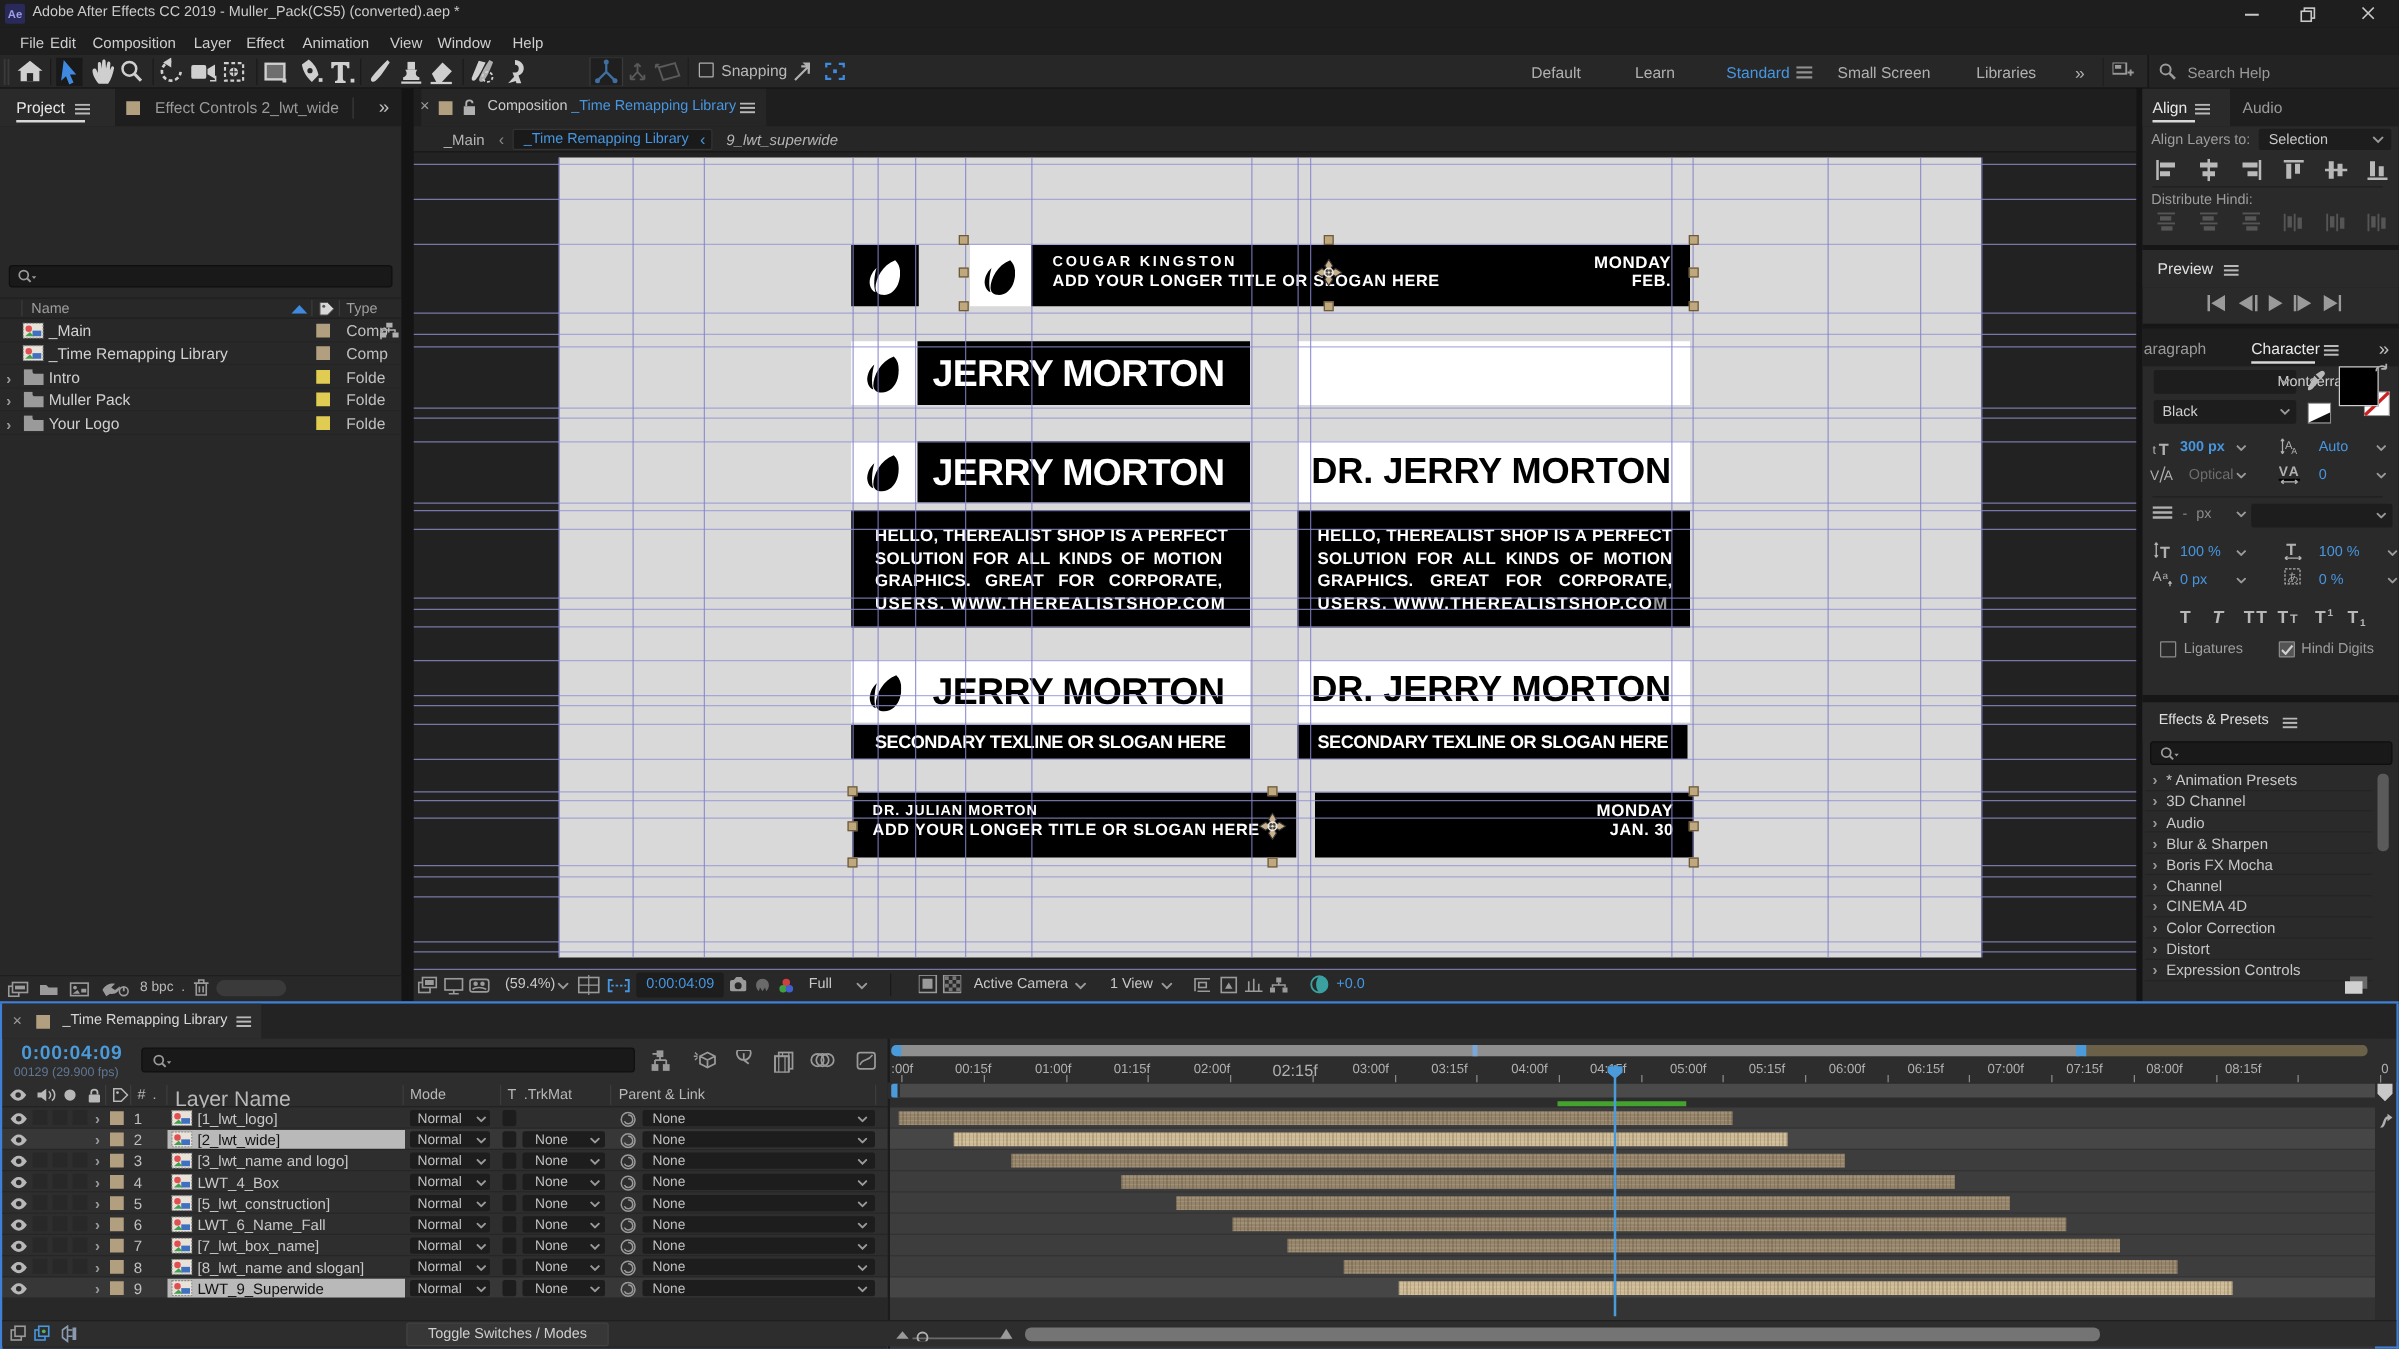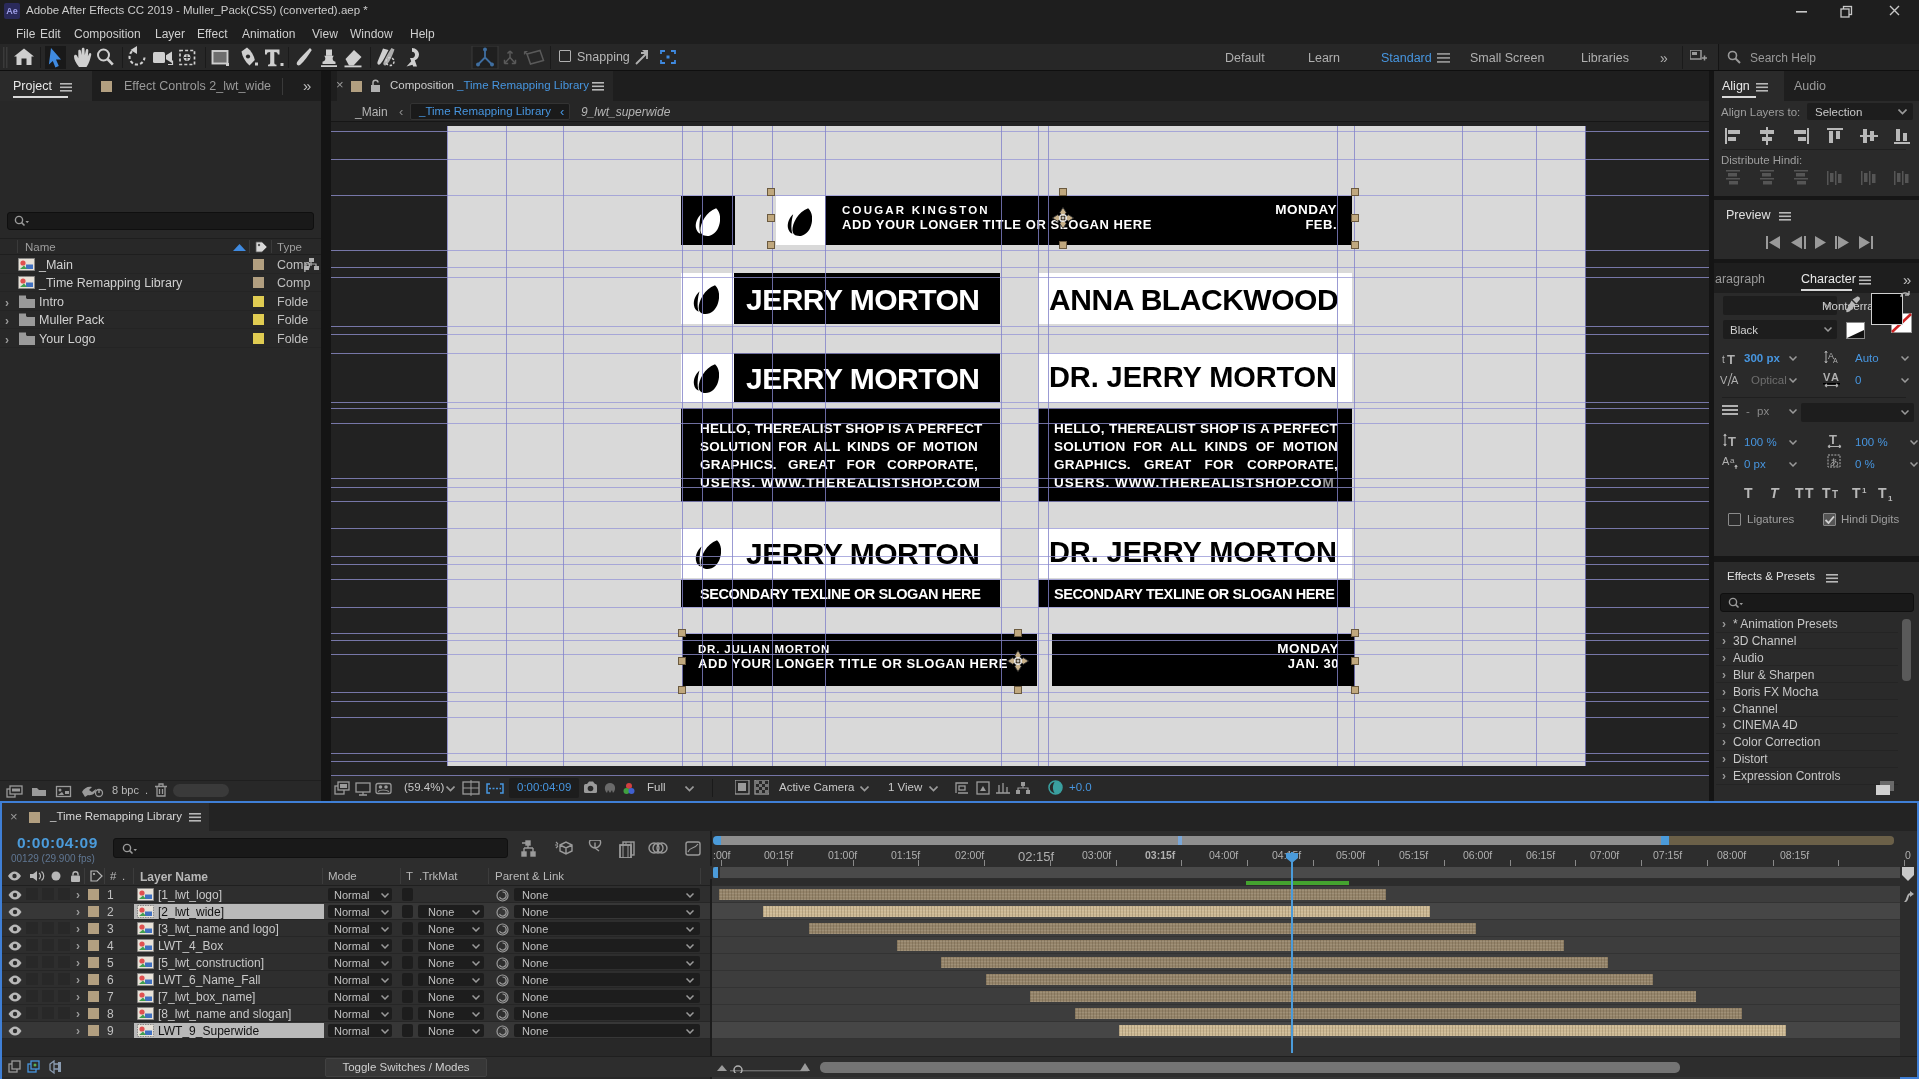--- a/index.html
+++ b/index.html
@@ -343,21 +343,20 @@
 <div class="a" style="left:681px;top:273px;width:53px;height:51px;background:#fff"></div>
 <svg class="a" style="left:692px;top:283px" width="27" height="32" viewBox="0 0 27 31">
       <g transform="rotate(8 13.5 15.5)">
         <path d="M6.5 9 C 3 13 1.5 19 3 23.5 C 4 26.5 6 28.5 8.5 29 C 6 24 5.5 15.5 6.5 9 Z" fill="#000"></path>
         <path d="M21 0.5 C 26 4 27.5 11 26.5 17.5 C 25.5 25 20.5 30.5 14 30.5 C 10.5 30.5 8.5 28.5 8 25.5 C 7 18 11 6 21 0.5 Z" fill="#000"></path>
       </g>
     </svg>
 <div class="a" style="left:734px;top:273px;width:266px;height:51px;background:#000"></div>
 <div class="a tx" style="left:746px;top:283px;font-size:30px;color:#fff;font-weight:bold;letter-spacing:-0.5px;">JERRY MORTON</div>
 <div class="a" style="left:1038px;top:273px;width:314px;height:51px;background:#fff"></div>
-<div class="a tx" style="left:1049px;top:283px;font-size:30px;color:#000;font-weight:bold;letter-spacing:-0.45px;">ANNA BLACKWOOD</div>
 <div class="a" style="left:681px;top:353px;width:53px;height:49px;background:#fff"></div>
 <svg class="a" style="left:692px;top:362px" width="27" height="32" viewBox="0 0 27 31">
       <g transform="rotate(8 13.5 15.5)">
         <path d="M6.5 9 C 3 13 1.5 19 3 23.5 C 4 26.5 6 28.5 8.5 29 C 6 24 5.5 15.5 6.5 9 Z" fill="#000"></path>
         <path d="M21 0.5 C 26 4 27.5 11 26.5 17.5 C 25.5 25 20.5 30.5 14 30.5 C 10.5 30.5 8.5 28.5 8 25.5 C 7 18 11 6 21 0.5 Z" fill="#000"></path>
       </g>
     </svg>
 <div class="a" style="left:734px;top:353px;width:266px;height:49px;background:#000"></div>
 <div class="a tx" style="left:746px;top:362px;font-size:30px;color:#fff;font-weight:bold;letter-spacing:-0.5px;">JERRY MORTON</div>
 <div class="a" style="left:1038px;top:353px;width:314px;height:49px;background:#fff"></div>
@@ -906,21 +905,21 @@
 <div class="a" style="left:713px;top:836px;width:8px;height:9px;background:#4b9bda;border-radius:4px 0 0 4px"></div>
 <div class="a" style="left:1661px;top:836px;width:8px;height:9px;background:#4b9bda"></div>
 <div class="a" style="left:1178px;top:836px;width:4px;height:9px;background:#7aa7d8"></div>
 <div class="a tx" style="left:713px;top:849px;font-size:10.5px;color:#b0b0b0;font-weight:normal;">:00f</div>
 <div class="a tx" style="left:764px;top:849px;font-size:10.5px;color:#b0b0b0;font-weight:normal;">00:15f</div>
 <div class="a tx" style="left:828px;top:849px;font-size:10.5px;color:#b0b0b0;font-weight:normal;">01:00f</div>
 <div class="a tx" style="left:891px;top:849px;font-size:10.5px;color:#b0b0b0;font-weight:normal;">01:15f</div>
 <div class="a tx" style="left:955px;top:849px;font-size:10.5px;color:#b0b0b0;font-weight:normal;">02:00f</div>
 <div class="a tx" style="left:1018px;top:849px;font-size:13px;color:#b0b0b0;font-weight:normal;">02:15f</div>
 <div class="a tx" style="left:1082px;top:849px;font-size:10.5px;color:#b0b0b0;font-weight:normal;">03:00f</div>
-<div class="a tx" style="left:1145px;top:849px;font-size:10.5px;color:#b0b0b0;font-weight:bold;">03:15f</div>
+<div class="a tx" style="left:1145px;top:849px;font-size:10.5px;color:#b0b0b0;font-weight:normal;">03:15f</div>
 <div class="a tx" style="left:1209px;top:849px;font-size:10.5px;color:#b0b0b0;font-weight:normal;">04:00f</div>
 <div class="a tx" style="left:1272px;top:849px;font-size:10.5px;color:#b0b0b0;font-weight:normal;">04:15f</div>
 <div class="a tx" style="left:1336px;top:849px;font-size:10.5px;color:#b0b0b0;font-weight:normal;">05:00f</div>
 <div class="a tx" style="left:1399px;top:849px;font-size:10.5px;color:#b0b0b0;font-weight:normal;">05:15f</div>
 <div class="a tx" style="left:1463px;top:849px;font-size:10.5px;color:#b0b0b0;font-weight:normal;">06:00f</div>
 <div class="a tx" style="left:1526px;top:849px;font-size:10.5px;color:#b0b0b0;font-weight:normal;">06:15f</div>
 <div class="a tx" style="left:1590px;top:849px;font-size:10.5px;color:#b0b0b0;font-weight:normal;">07:00f</div>
 <div class="a tx" style="left:1653px;top:849px;font-size:10.5px;color:#b0b0b0;font-weight:normal;">07:15f</div>
 <div class="a tx" style="left:1717px;top:849px;font-size:10.5px;color:#b0b0b0;font-weight:normal;">08:00f</div>
 <div class="a tx" style="left:1780px;top:849px;font-size:10.5px;color:#b0b0b0;font-weight:normal;">08:15f</div>
@@ -965,21 +964,21 @@
     </svg>
 <div class="a" style="left:84px;top:868px;width:1px;height:16px;background:#3c3c3c"></div>
 <svg class="a" style="left:90px;top:870px" width="13" height="12" viewBox="0 0 13 12">
       <path d="M1 1 L7 1 L12 6 L7 11 L1 11 Z" fill="none" stroke="#b8b8b8" stroke-width="1.2"></path>
       <circle cx="4" cy="4" r="1.1" fill="#b8b8b8"></circle>
     </svg>
 <div class="a" style="left:104px;top:868px;width:1px;height:16px;background:#3c3c3c"></div>
 <div class="a tx" style="left:110px;top:870px;font-size:11.5px;color:#b8b8b8;font-weight:normal;">#</div>
 <div class="a tx" style="left:122px;top:870px;font-size:11.5px;color:#b8b8b8;font-weight:normal;">.</div>
 <div class="a" style="left:133px;top:868px;width:1px;height:16px;background:#3c3c3c"></div>
-<div class="a tx" style="left:140px;top:870px;font-size:12px;color:#b8b8b8;font-weight:bold;">Layer Name</div>
+<div class="a tx" style="left:140px;top:870px;font-size:17px;color:#b8b8b8;font-weight:normal;">Layer Name</div>
 <div class="a" style="left:322px;top:868px;width:1px;height:16px;background:#3c3c3c"></div>
 <div class="a tx" style="left:328px;top:870px;font-size:11.5px;color:#b8b8b8;font-weight:normal;">Mode</div>
 <div class="a" style="left:400px;top:868px;width:1px;height:16px;background:#3c3c3c"></div>
 <div class="a tx" style="left:406px;top:870px;font-size:11.5px;color:#b8b8b8;font-weight:normal;">T</div>
 <div class="a tx" style="left:419px;top:870px;font-size:11.5px;color:#b8b8b8;font-weight:normal;">.TrkMat</div>
 <div class="a" style="left:488px;top:868px;width:1px;height:16px;background:#3c3c3c"></div>
 <div class="a tx" style="left:495px;top:870px;font-size:11.5px;color:#b8b8b8;font-weight:normal;">Parent &amp; Link</div>
 <div class="a" style="left:700px;top:868px;width:1px;height:16px;background:#3c3c3c"></div>
 <div class="a" style="left:2px;top:886px;width:708px;height:17px;background:#2e2e2e;border-bottom:1px solid #262626"></div>
 <svg class="a" style="left:8px;top:889px" width="14" height="12" viewBox="0 0 14 12">

